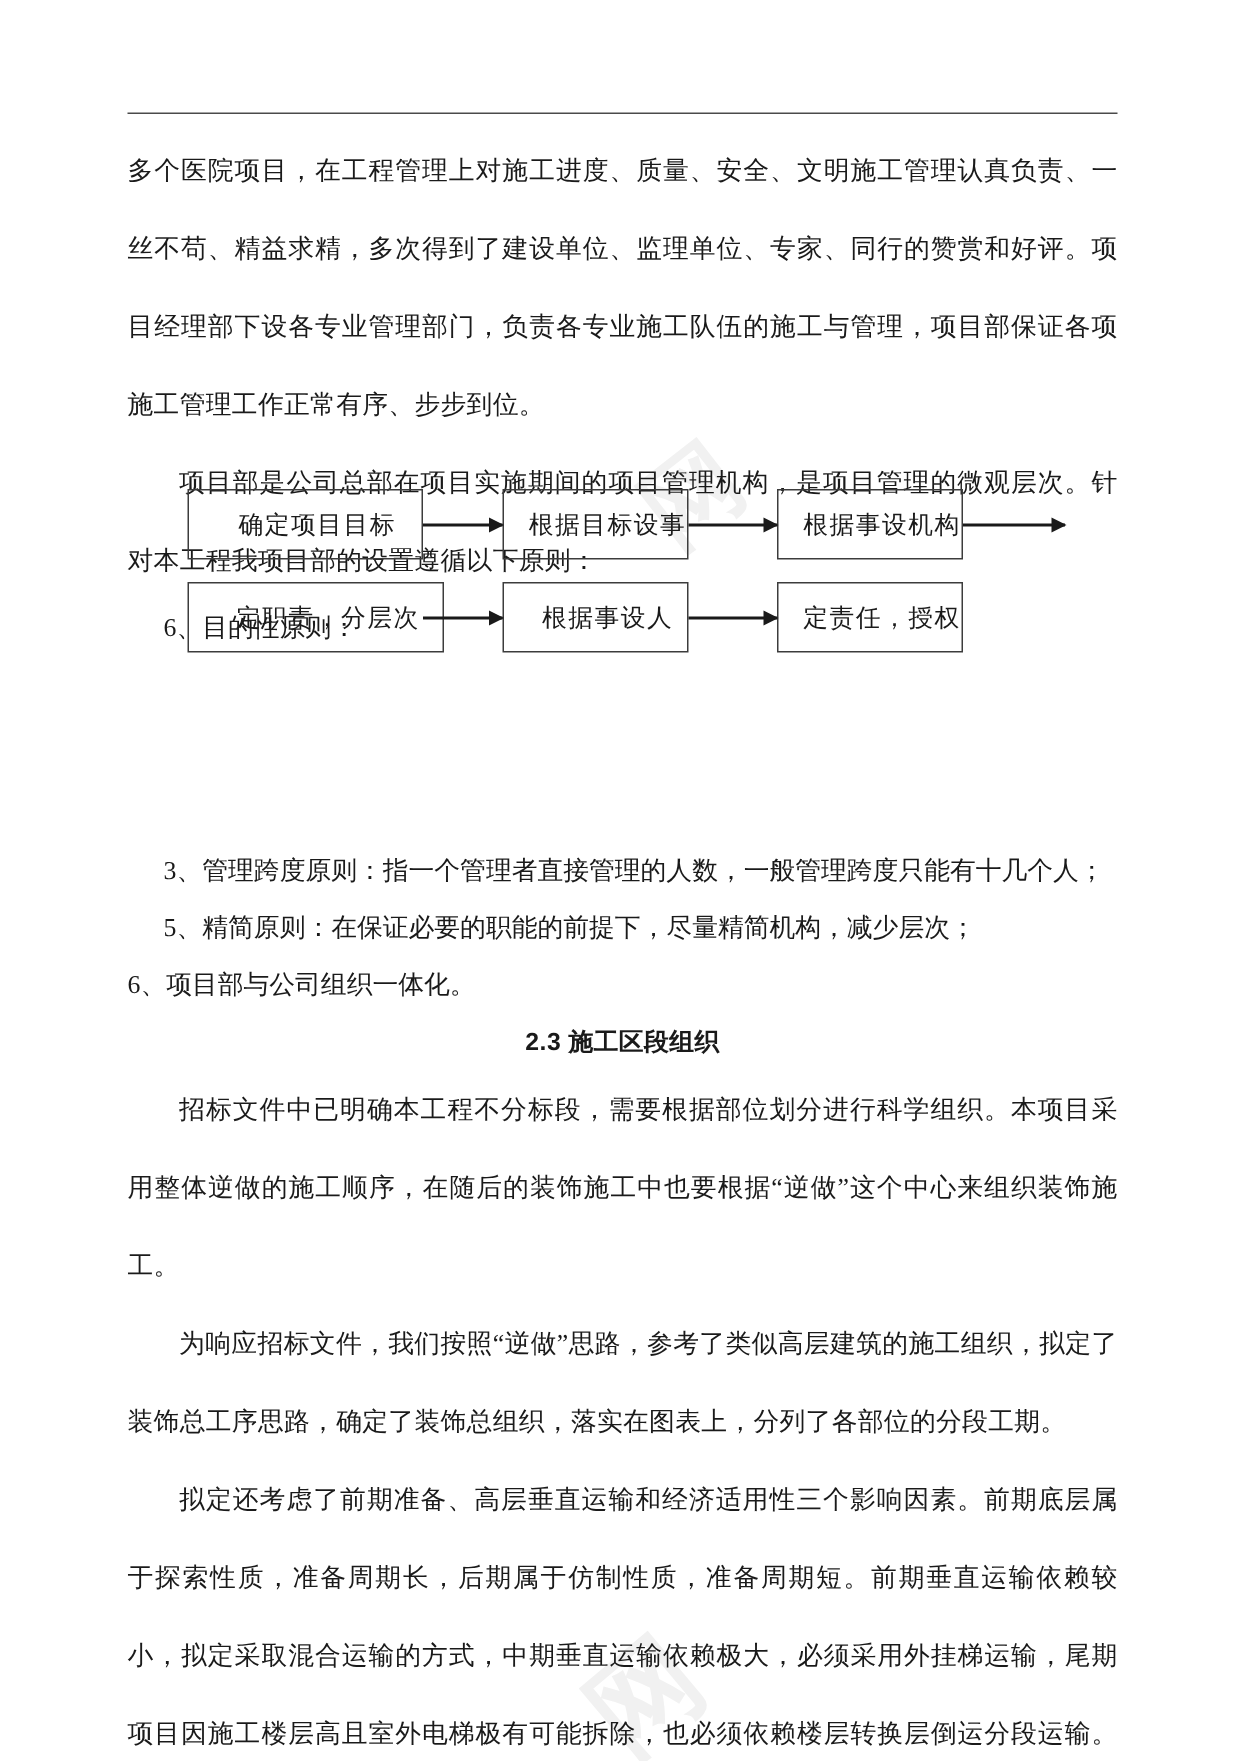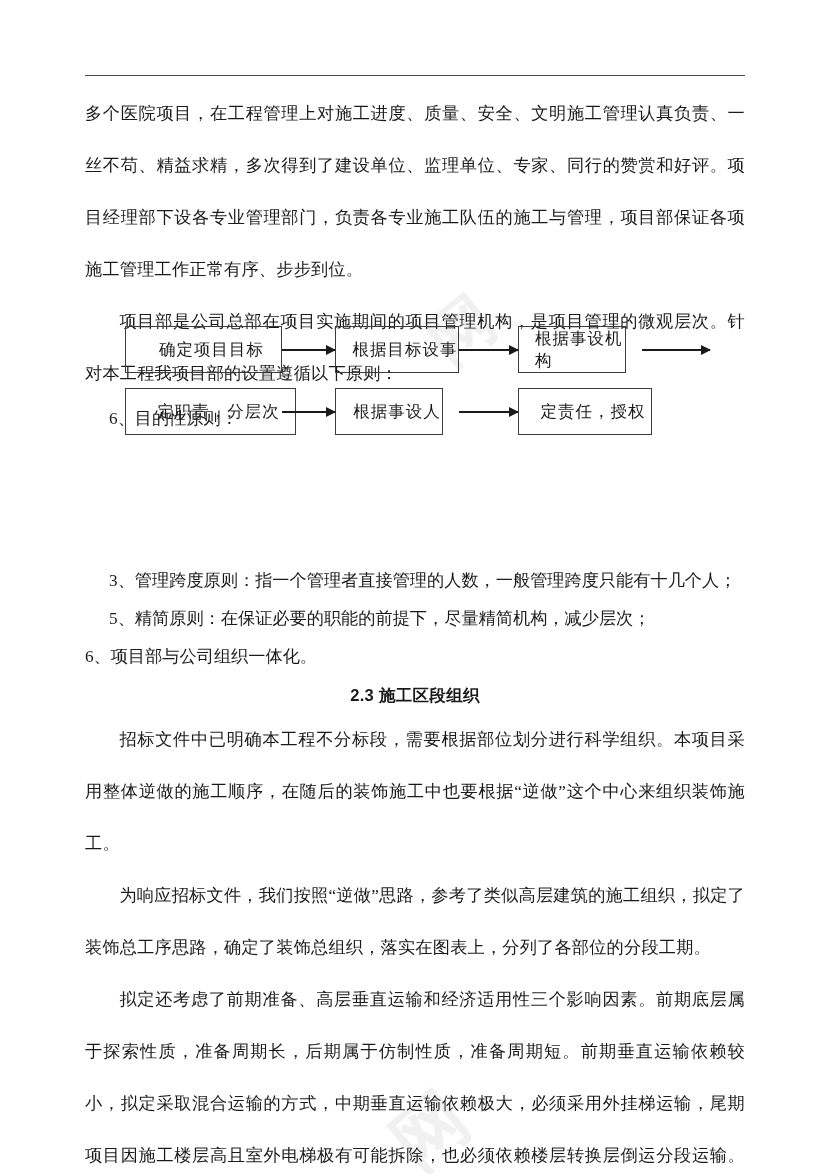--- a/index.html
+++ b/index.html
@@ -155,25 +155,25 @@
     <p class="para indent">招标文件中已明确本工程不分标段，需要根据部位划分进行科学组织。本项目采用整体逆做的施工顺序，在随后的装饰施工中也要根据“逆做”这个中心来组织装饰施工。</p>
     <p class="para indent">为响应招标文件，我们按照“逆做”思路，参考了类似高层建筑的施工组织，拟定了装饰总工序思路，确定了装饰总组织，落实在图表上，分列了各部位的分段工期。</p>
     <p class="para indent">拟定还考虑了前期准备、高层垂直运输和经济适用性三个影响因素。前期底层属于探索性质，准备周期长，后期属于仿制性质，准备周期短。前期垂直运输依赖较小，拟定采取混合运输的方式，中期垂直运输依赖极大，必须采用外挂梯运输，尾期项目因施工楼层高且室外电梯极有可能拆除，也必须依赖楼层转换层倒运分段运输。经济适用性在前期探索性质强拆改频繁，占用铺底资金和流动资金大，中期因垂直运输降效明显，占用劳务资金大，后期因工艺流程都很成熟且有可模仿性，在铺底资金和流动资金上较小，但在二次倒运付出的代价比较大。</p>
     <p class="para indent">分成两个作业段，每个作业段前后衔接流水施工，每个作业段内同步平行施工。这样施工的优势是每个施工部位的管理力量能够一次投入二次使用，劳务人员一次培训二次进场，企业资金一次投入二次循环，符合市场经济规律。</p>
 
   </div>
 
   <div class="flow">
     <div class="flow-box" style="left:40px;top:8px;width:157px;">确定项目目标</div>
     <div class="flow-box" style="left:250px;top:8px;width:124px;">根据目标设事</div>
-    <div class="flow-box" style="left:433px;top:8px;width:108px;">根据事设机构</div>
+    <div class="flow-box" style="left:433px;top:8px;width:124px;">根据事设机构</div>
 
     <div class="flow-box" style="left:40px;top:70px;width:171px;">定职责，分层次</div>
-    <div class="flow-box" style="left:250px;top:70px;width:108px;">根据事设人</div>
-    <div class="flow-box" style="left:433px;top:70px;width:134px;">定责任，授权</div>
+    <div class="flow-box" style="left:250px;top:70px;width:124px;">根据事设人</div>
+    <div class="flow-box" style="left:433px;top:70px;width:124px;">定责任，授权</div>
 
     <div class="flow-arrow" style="left:197px;top:31px;width:53px;"></div>
     <div class="flow-arrow" style="left:374px;top:31px;width:59px;"></div>
     <div class="flow-arrow" style="left:557px;top:31px;width:68px;"></div>
     <div class="flow-arrow" style="left:197px;top:93px;width:53px;"></div>
     <div class="flow-arrow" style="left:374px;top:93px;width:59px;"></div>
   </div>
 
 </div>
 

